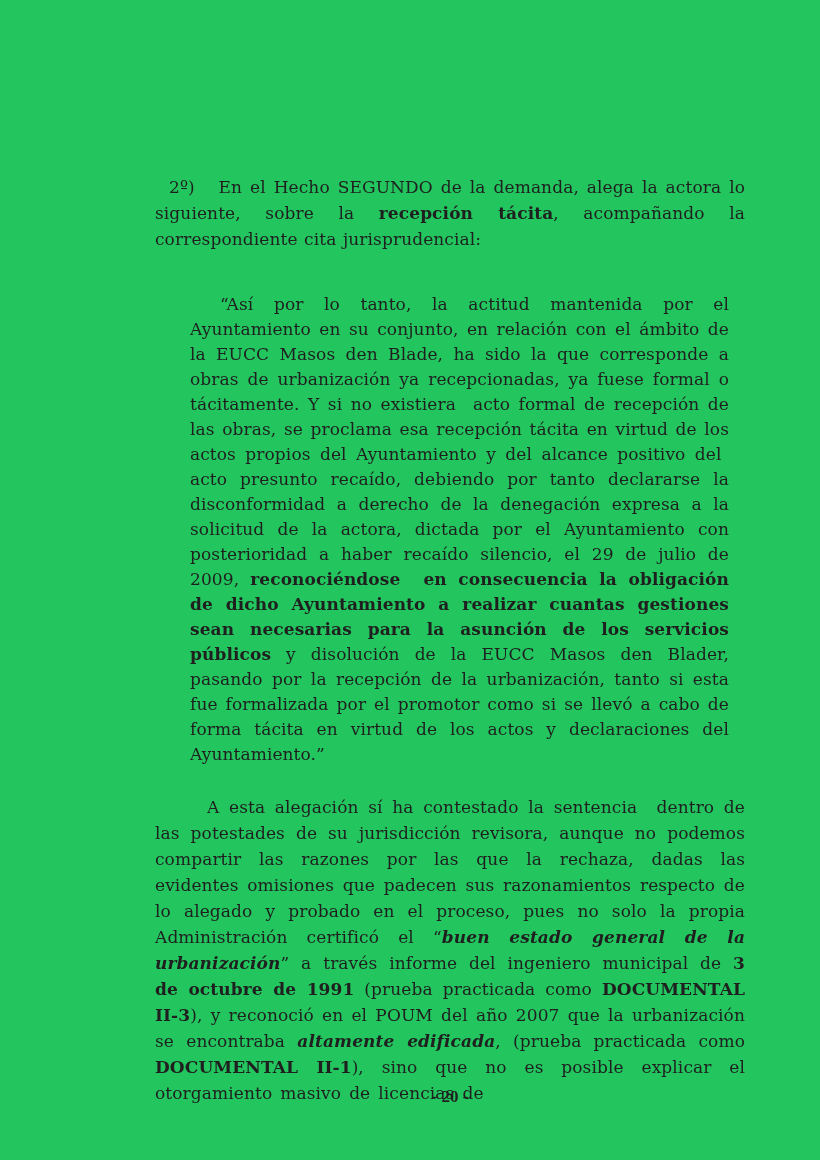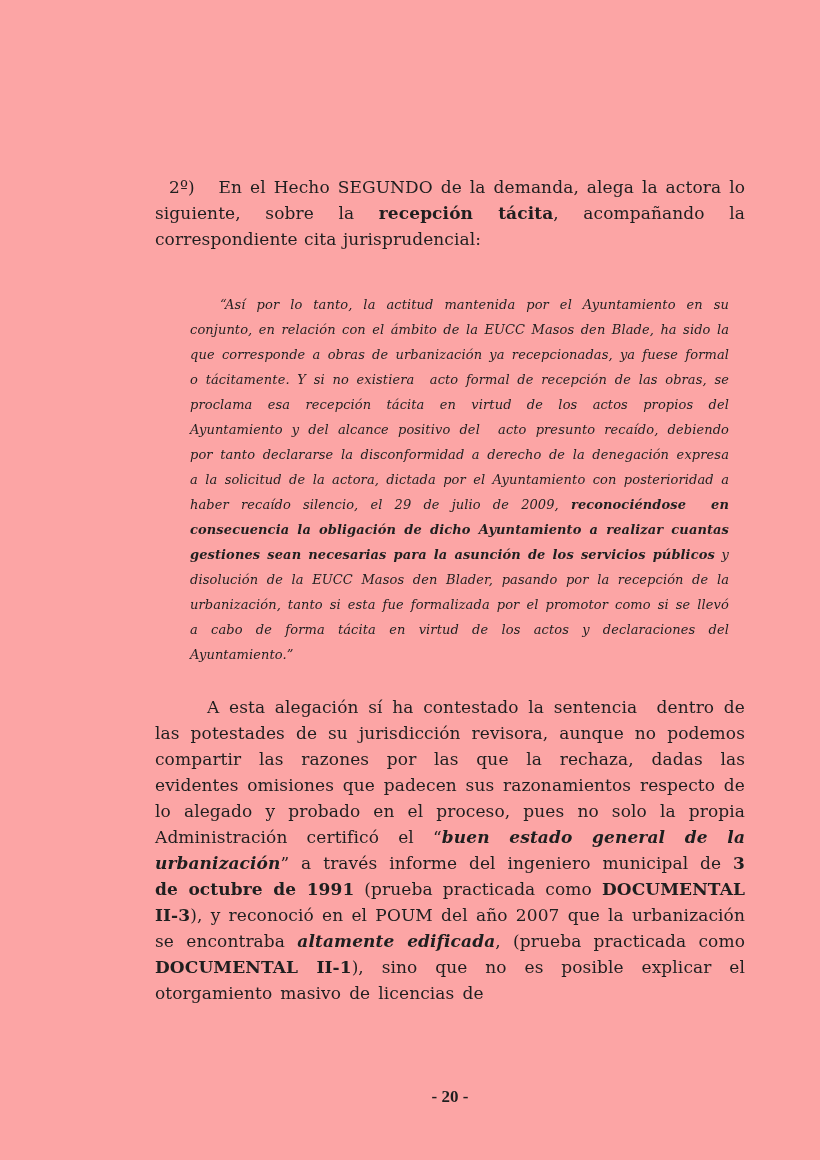--- a/index.html
+++ b/index.html
@@ -4,21 +4,21 @@
 <style>
   html, body {
     margin: 0;
     padding: 0;
     background: #ffffff;
   }
   .page {
     position: relative;
     width: 820px;
     height: 1160px;
-    background: #fca5a5;
+    background: #22c55e;
     color: #1f1f1f;
     font-family: "DejaVu Serif", serif;
     overflow: hidden;
   }
   .content {
     position: absolute;
     left: 155px;
     top: 174px;
     width: 590px;
   }
@@ -28,24 +28,23 @@
     line-height: 26px;
     text-align: justify;
     letter-spacing: 0.1px;
     word-spacing: 1px;
   }
   .para-intro {
     text-indent: 14px;
   }
   .quote {
     margin: 40px 16px 27px 35px;
-    font-size: 13px;
+    font-size: 17px;
     line-height: 25px;
     text-align: justify;
-    font-style: italic;
     text-indent: 30px;
     letter-spacing: 0.1px;
     word-spacing: 2px;
   }
   .para-analysis {
     text-indent: 52px;
     word-spacing: 2.5px;
   }
   .run-bold {
     font-weight: bold;

